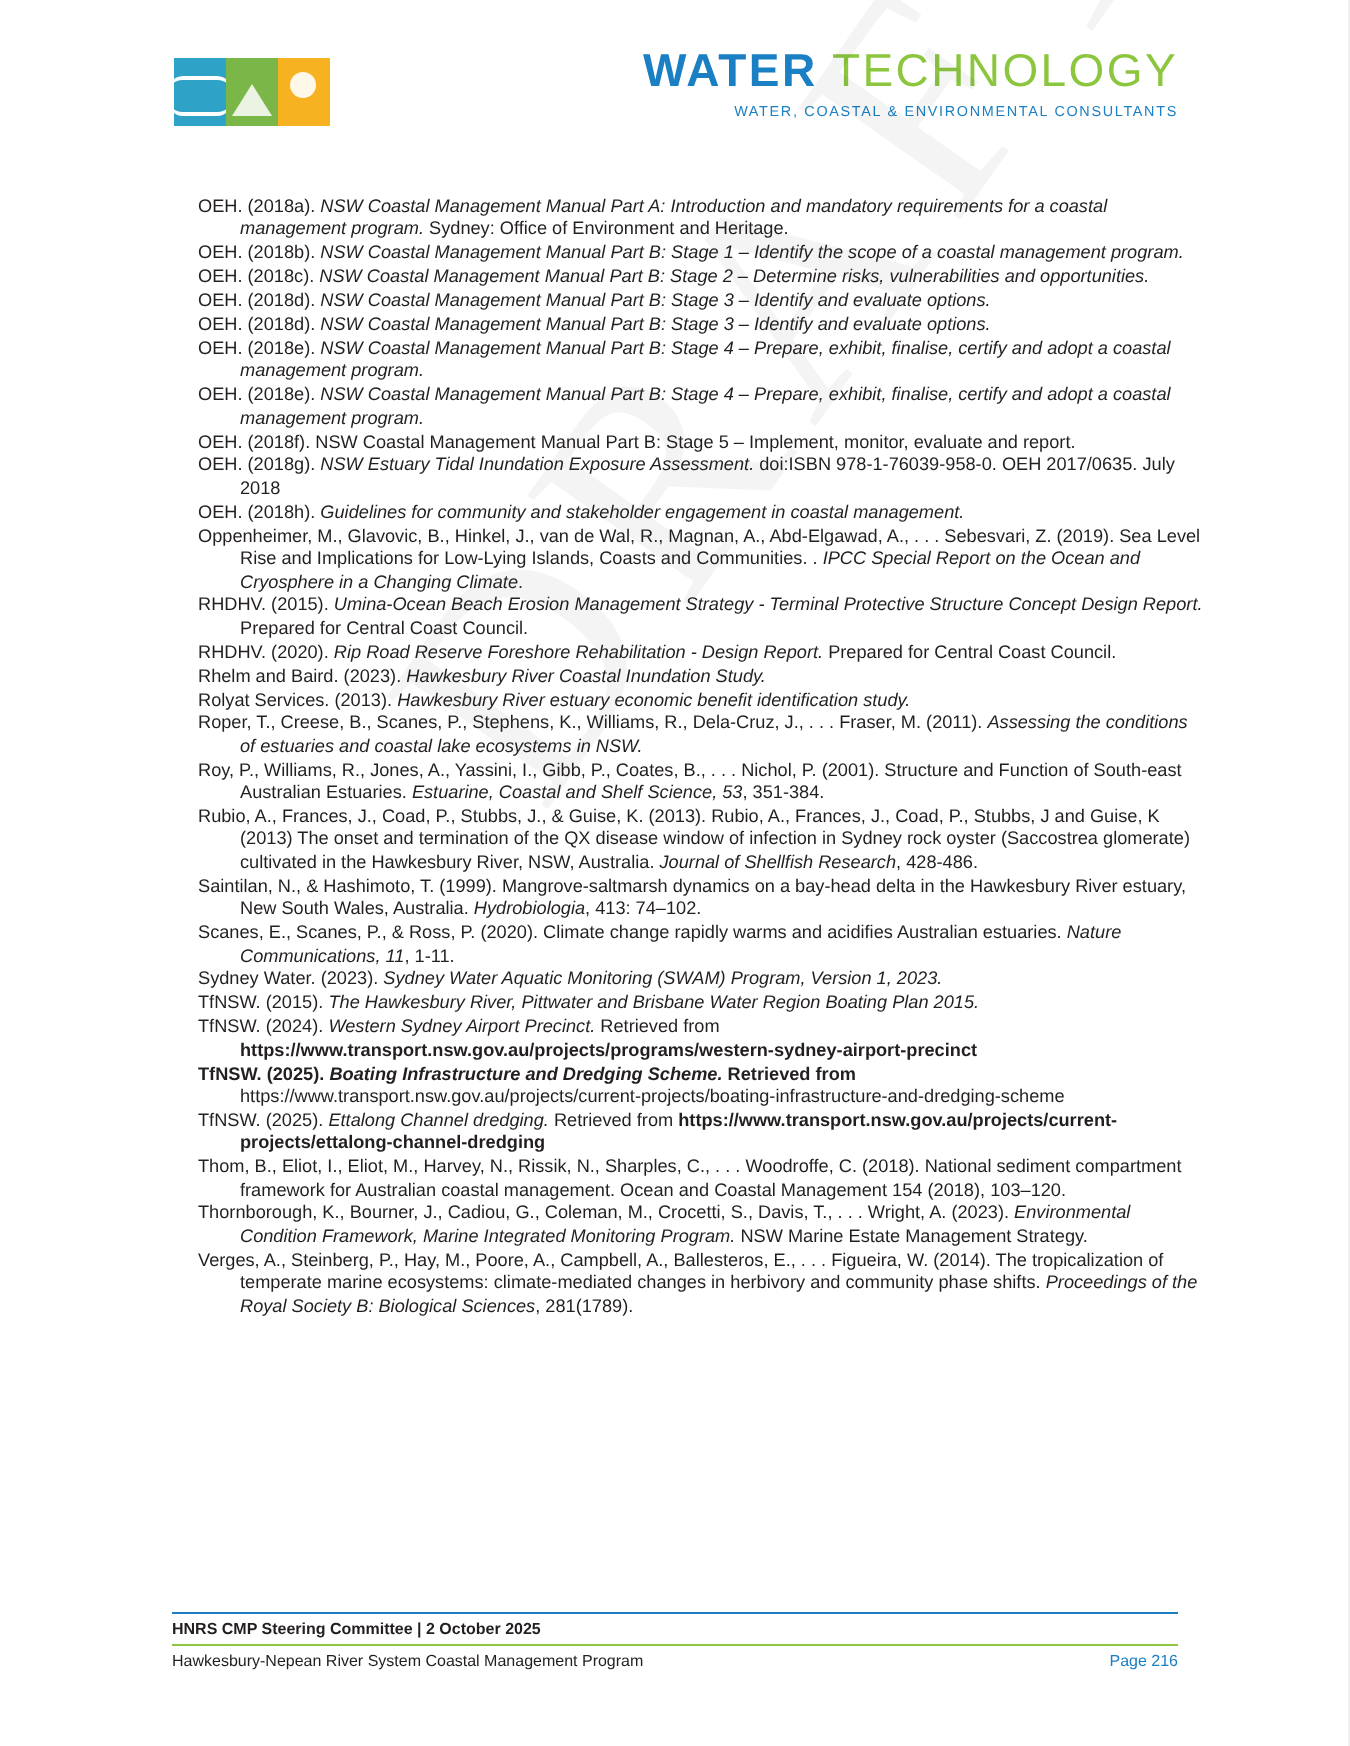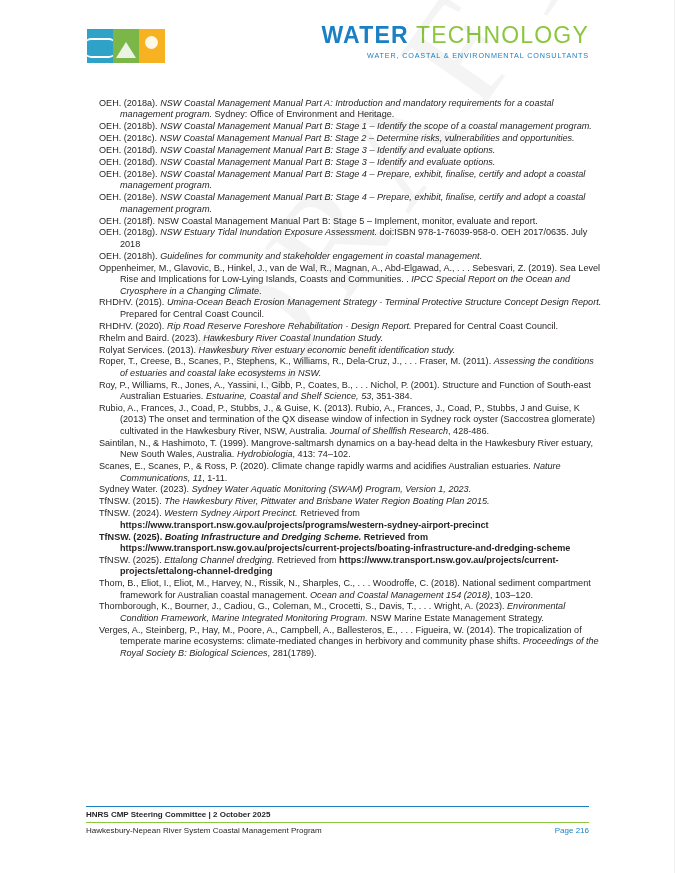--- a/index.html
+++ b/index.html
@@ -210,23 +210,23 @@
       <div class="ref"><span>Rhelm and Baird. (2023). </span><span style="font-style: italic;">Hawkesbury River Coastal Inundation Study.</span></div>
       <div class="ref"><span>Rolyat Services. (2013). </span><span style="font-style: italic;">Hawkesbury River estuary economic benefit identification study.</span></div>
       <div class="ref"><span>Roper, T., Creese, B., Scanes, P., Stephens, K., Williams, R., Dela-Cruz, J., . . . Fraser, M. (2011). </span><span style="font-style: italic;">Assessing the conditions of estuaries and coastal lake ecosystems in NSW.</span></div>
       <div class="ref"><span>Roy, P., Williams, R., Jones, A., Yassini, I., Gibb, P., Coates, B., . . . Nichol, P. (2001). Structure and Function of South-east Australian Estuaries. </span><span style="font-style: italic;">Estuarine, Coastal and Shelf Science, 53</span><span>, 351-384.</span></div>
       <div class="ref"><span>Rubio, A., Frances, J., Coad, P., Stubbs, J., &amp; Guise, K. (2013). Rubio, A., Frances, J., Coad, P., Stubbs, J and Guise, K (2013) The onset and termination of the QX disease window of infection in Sydney rock oyster (Saccostrea glomerate) cultivated in the Hawkesbury River, NSW, Australia. </span><span style="font-style: italic;">Journal of Shellfish Research</span><span>, 428-486.</span></div>
       <div class="ref"><span>Saintilan, N., &amp; Hashimoto, T. (1999). Mangrove-saltmarsh dynamics on a bay-head delta in the Hawkesbury River estuary, New South Wales, Australia. </span><span style="font-style: italic;">Hydrobiologia</span><span>, 413: 74–102.</span></div>
       <div class="ref"><span>Scanes, E., Scanes, P., &amp; Ross, P. (2020). Climate change rapidly warms and acidifies Australian estuaries. </span><span style="font-style: italic;">Nature Communications, 11</span><span>, 1-11.</span></div>
       <div class="ref"><span>Sydney Water. (2023). </span><span style="font-style: italic;">Sydney Water Aquatic Monitoring (SWAM) Program, Version 1, 2023.</span></div>
       <div class="ref"><span>TfNSW. (2015). </span><span style="font-style: italic;">The Hawkesbury River, Pittwater and Brisbane Water Region Boating Plan 2015.</span></div>
       <div class="ref"><span>TfNSW. (2024). </span><span style="font-style: italic;">Western Sydney Airport Precinct.</span><span> Retrieved from </span><span style="font-weight: bold;">https://www.transport.nsw.gov.au/projects/programs/western-sydney-airport-precinct</span></div>
-      <div class="ref"><span style="font-weight: bold;">TfNSW. (2025). </span><span style="font-weight: bold; font-style: italic;">Boating Infrastructure and Dredging Scheme.</span><span style="font-weight: bold;"> Retrieved from </span><span style="font-weight: bold;">https://www.transport.nsw.gov.au/projects/current-projects/boating-infrastructure-and-dredging-scheme</span></div>
+      <div class="ref"><span style="font-weight: bold;">TfNSW. (2025). </span><span style="font-weight: bold; font-style: italic;">Boating Infrastructure and Dredging Scheme.</span><span style="font-weight: bold;"> Retrieved from </span><span style="font-weight: normal;">https://www.transport.nsw.gov.au/projects/current-projects/boating-infrastructure-and-dredging-scheme</span></div>
       <div class="ref"><span>TfNSW. (2025). </span><span style="font-style: italic;">Ettalong Channel dredging.</span><span> Retrieved from </span><span style="font-weight: bold;">https://www.transport.nsw.gov.au/projects/current-projects/ettalong-channel-dredging</span></div>
-      <div class="ref"><span>Thom, B., Eliot, I., Eliot, M., Harvey, N., Rissik, N., Sharples, C., . . . Woodroffe, C. (2018). National sediment compartment framework for Australian coastal management. </span><span style="font-style: italic;">Ocean and Coastal Management 154 (2018)</span><span>, 103–120.</span></div>
+      <div class="ref"><span>Thom, B., Eliot, I., Eliot, M., Harvey, N., Rissik, N., Sharples, C., . . . Woodroffe, C. (2018). National sediment compartment framework for Australian coastal management. </span><span style="">Ocean and Coastal Management 154 (2018)</span><span>, 103–120.</span></div>
       <div class="ref"><span>Thornborough, K., Bourner, J., Cadiou, G., Coleman, M., Crocetti, S., Davis, T., . . . Wright, A. (2023). </span><span style="font-style: italic;">Environmental Condition Framework, Marine Integrated Monitoring Program.</span><span> NSW Marine Estate Management Strategy.</span></div>
       <div class="ref"><span>Verges, A., Steinberg, P., Hay, M., Poore, A., Campbell, A., Ballesteros, E., . . . Figueira, W. (2014). The tropicalization of temperate marine ecosystems: climate-mediated changes in herbivory and community phase shifts. </span><span style="font-style: italic;">Proceedings of the Royal Society B: Biological Sciences</span><span>, 281(1789).</span></div>
     </div>
 
   <div class="footer">
     <div class="line-top"></div>
     <div class="row1">HNRS CMP Steering Committee | 2 October 2025</div>
     <div class="line-mid"></div>
     <div class="row2">
       <div>Hawkesbury-Nepean River System Coastal Management Program</div>

